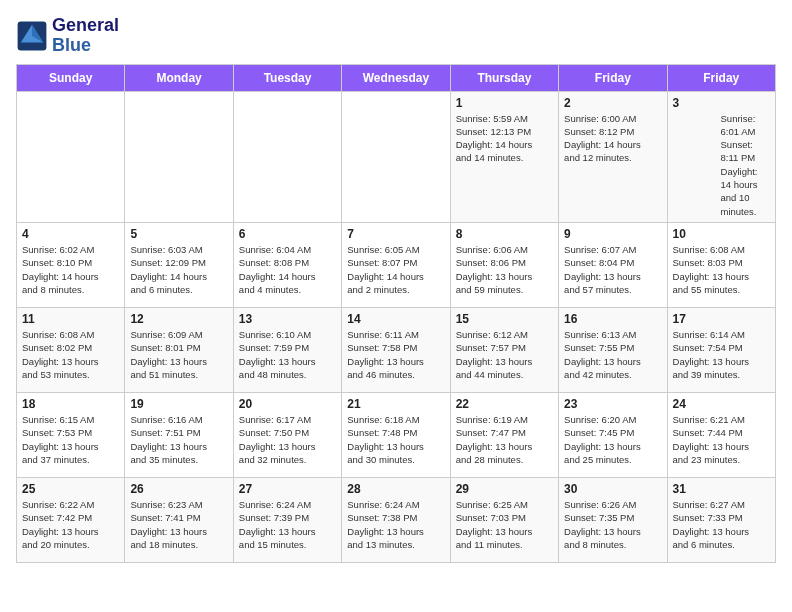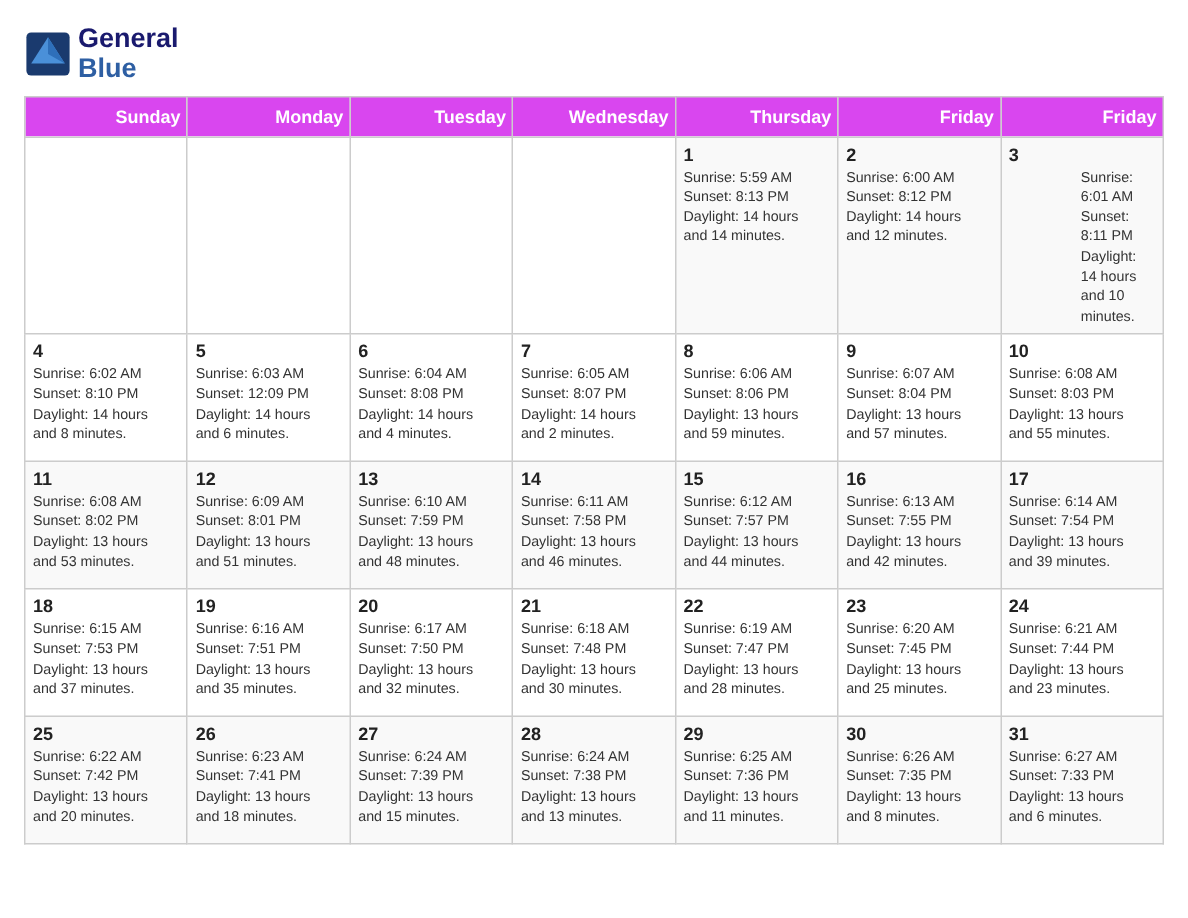--- a/index.html
+++ b/index.html
@@ -45,26 +45,26 @@
     .location-title {
       font-size: 15px;
       color: #444;
     }
     table {
       width: 100%;
       border-collapse: collapse;
       table-layout: fixed;
     }
     thead tr th {
-      background-color: #d946ef;
+      background-color: #8b5cf6;
       color: #fff;
       font-size: 12px;
       font-weight: bold;
       padding: 6px 4px;
-      text-align: right;
+      text-align: center;
       border: 1px solid #ccc;
     }
     tbody tr td {
       vertical-align: top;
       border: 1px solid #ccc;
       padding: 4px 5px;
       font-size: 10px;
       color: #333;
       height: 85px;
       background: #fff;
@@ -120,21 +120,21 @@
   </thead>
   <tbody id="calendar-body">
   <tr>
         <td class="empty-cell"></td>
         <td class="empty-cell"></td>
         <td class="empty-cell"></td>
         <td class="empty-cell"></td>
         <td>
           <span class="day-number">1</span>
           <div class="day-info" style="white-space: pre-line;">Sunrise: 5:59 AM
-Sunset: 8:13 PM
+Sunset: 12:13 PM
 Daylight: 14 hours
 and 14 minutes.</div>
         </td>
         <td>
           <span class="day-number">2</span>
           <div class="day-info" style="white-space: pre-line;">Sunrise: 6:00 AM
 Sunset: 8:12 PM
 Daylight: 14 hours
 and 12 minutes.</div>
         </td>
@@ -324,21 +324,21 @@
         <td>
           <span class="day-number">28</span>
           <div class="day-info" style="white-space: pre-line;">Sunrise: 6:24 AM
 Sunset: 7:38 PM
 Daylight: 13 hours
 and 13 minutes.</div>
         </td>
         <td>
           <span class="day-number">29</span>
           <div class="day-info" style="white-space: pre-line;">Sunrise: 6:25 AM
-Sunset: 7:36 PM
+Sunset: 7:03 PM
 Daylight: 13 hours
 and 11 minutes.</div>
         </td>
         <td>
           <span class="day-number">30</span>
           <div class="day-info" style="white-space: pre-line;">Sunrise: 6:26 AM
 Sunset: 7:35 PM
 Daylight: 13 hours
 and 8 minutes.</div>
         </td>

